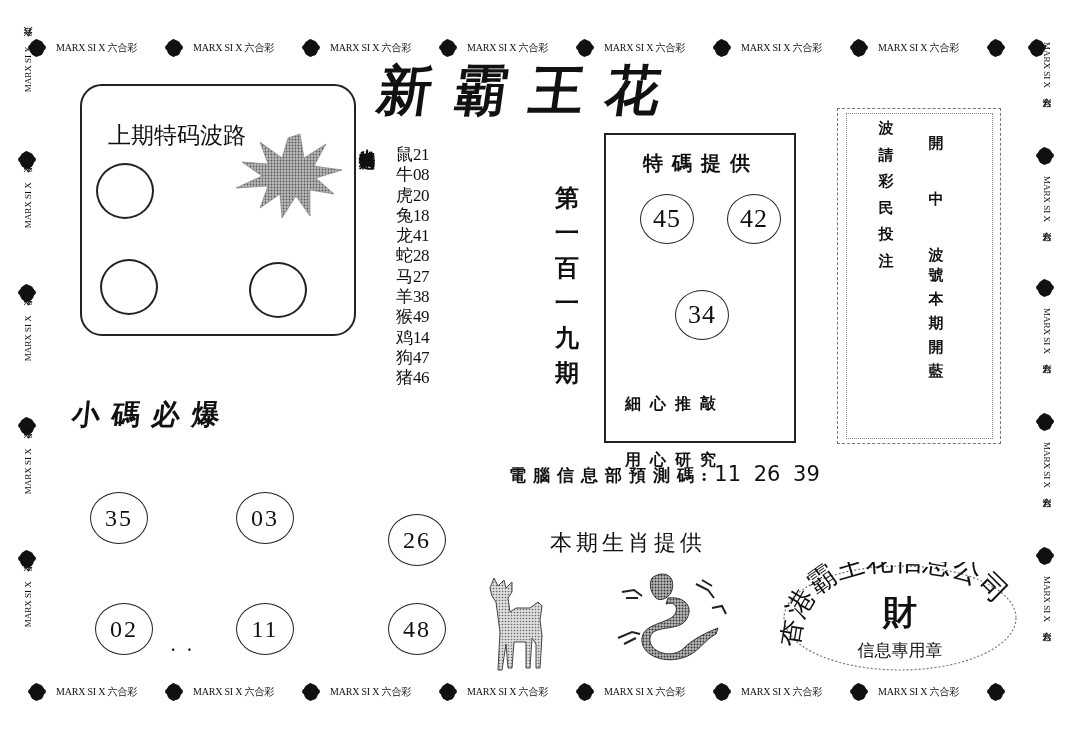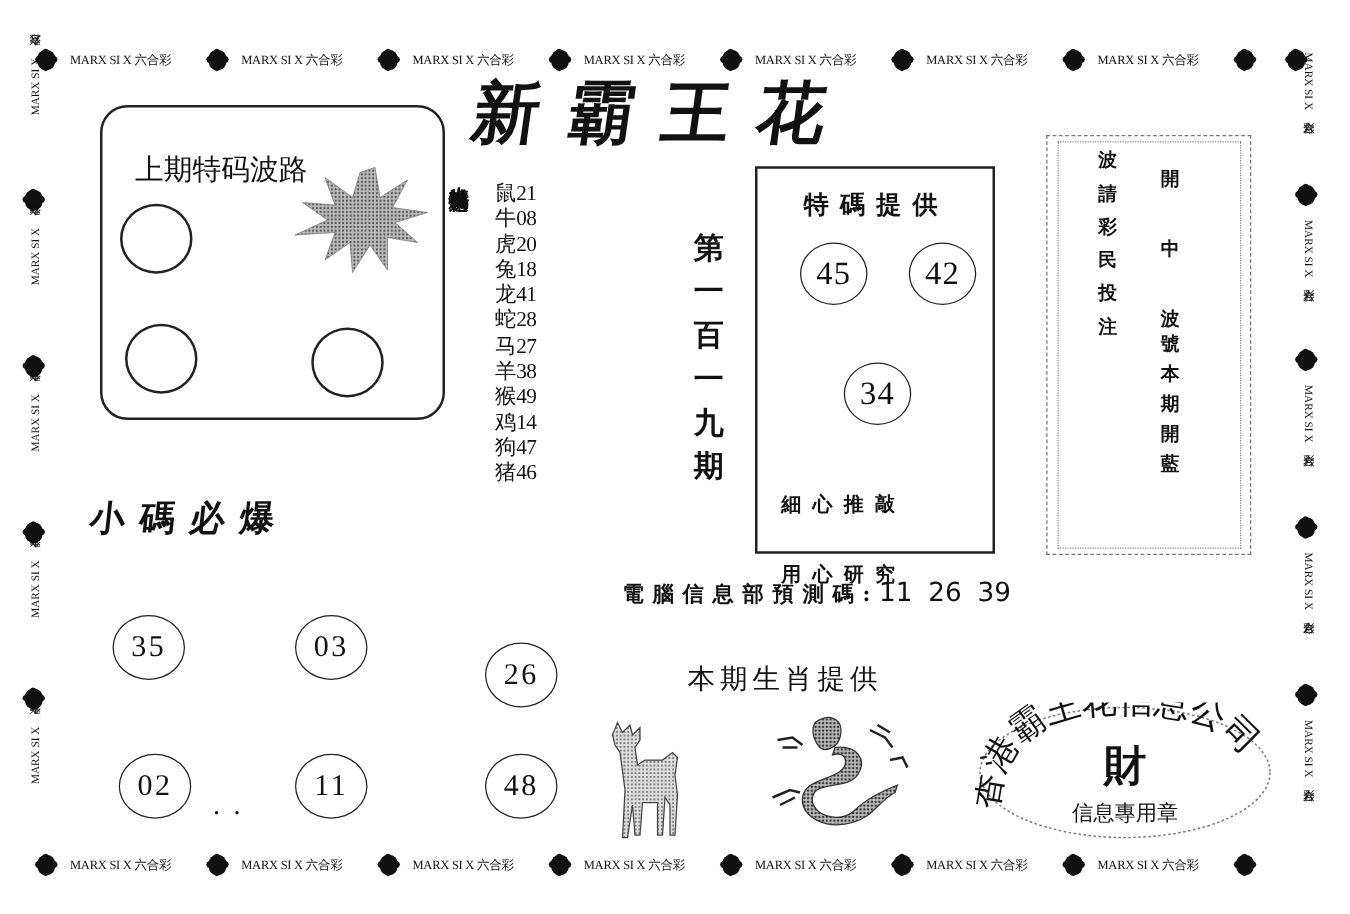--- a/index.html
+++ b/index.html
@@ -40,21 +40,21 @@
 
   .notice-box { left:837px; top:108px; width:162px; height:334px; border:1px dashed #777; }
   .notice-inner { left:846px; top:113px; width:145px; height:324px; border:1px dotted #888; }
   .notice-col { font-size:15px; font-weight:bold; width:20px; text-align:center; line-height:26.5px; }
 
   .small-title { left:72px; top:396px; font-size:28px; font-weight:bold; letter-spacing:12px; transform:skewX(-6deg); }
   .big-circle { position:absolute; width:56px; height:50px; border:1.6px solid #222; border-radius:50%; display:flex; align-items:center; justify-content:center; font-family:"Liberation Serif", serif; font-size:24px; letter-spacing:2px; }
   .dots { left:170px; top:632px; font-size:20px; letter-spacing:10px; }
 
   .predict-row { left:498px; top:462px; white-space:nowrap; }
-  .predict-label { font-size:17px; font-weight:bold; letter-spacing:7px; }
+  .predict-label { font-size:17px; font-weight:bold; letter-spacing:7px;margin-left:11px; }
   .predict-nums { font-family:"DejaVu Sans", sans-serif; font-size:21px; word-spacing:6px;text-align:right; }
 
   .zodiac-provide { left:550px; top:528px; font-size:22px; letter-spacing:4px; font-family:"DejaVu Serif", serif; }
 
   .stamp { left:780px; top:562px; width:240px; height:112px; }
 </style>
 </head>
 <body>
 
 <div class="band-h" style="top:38px;">

